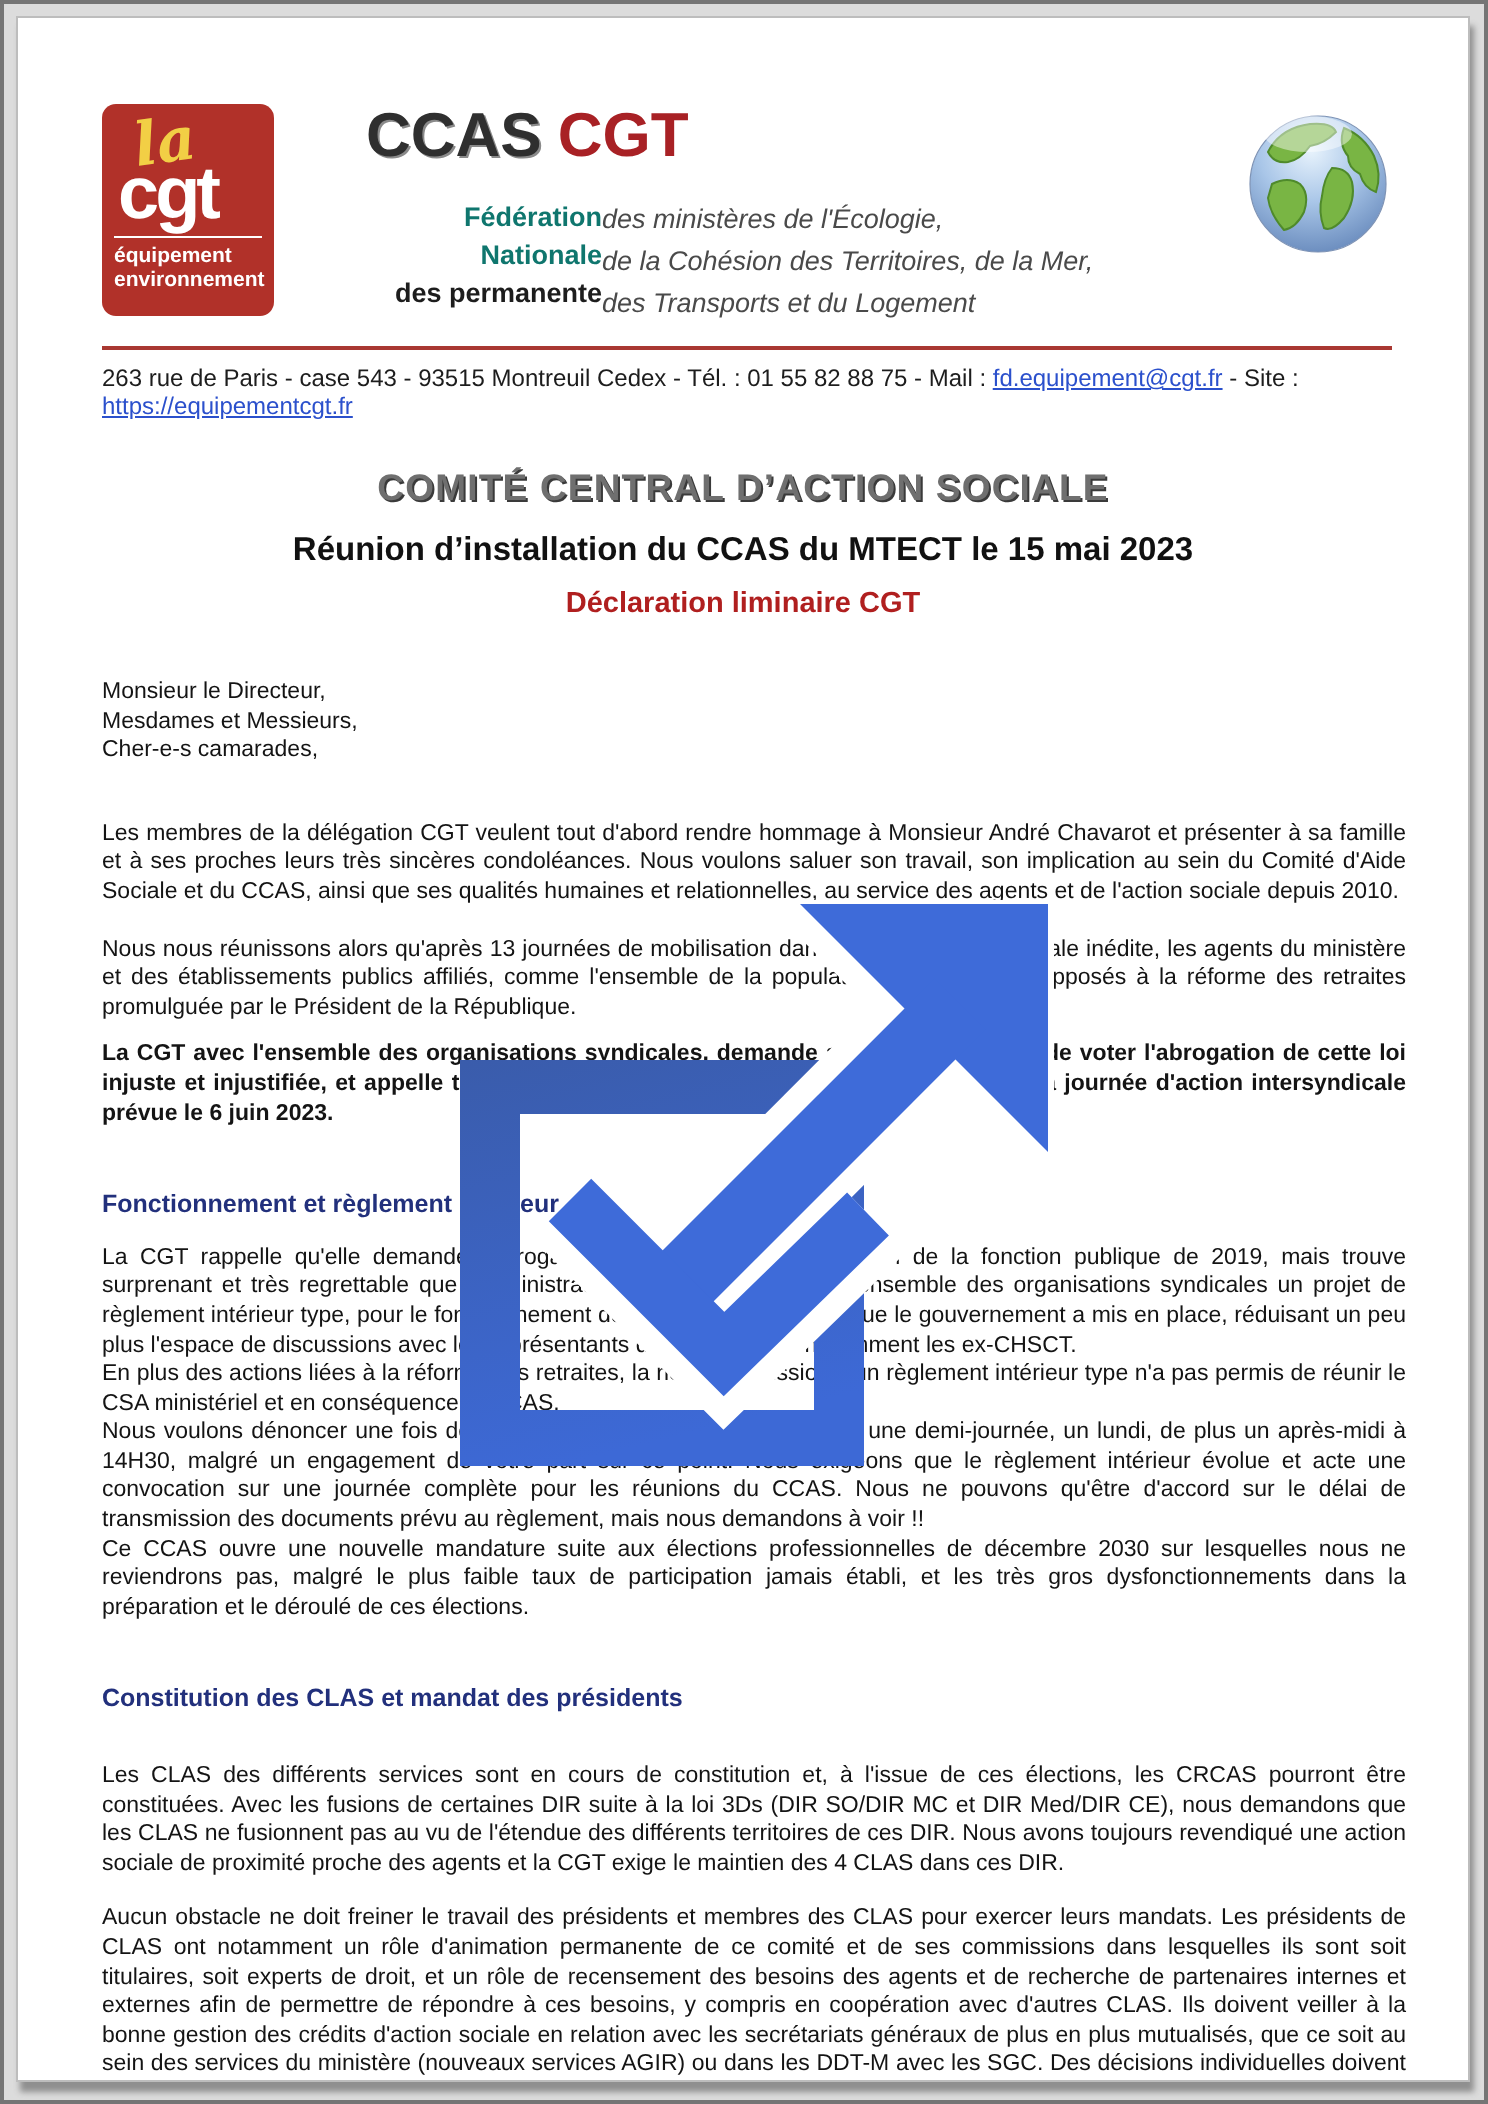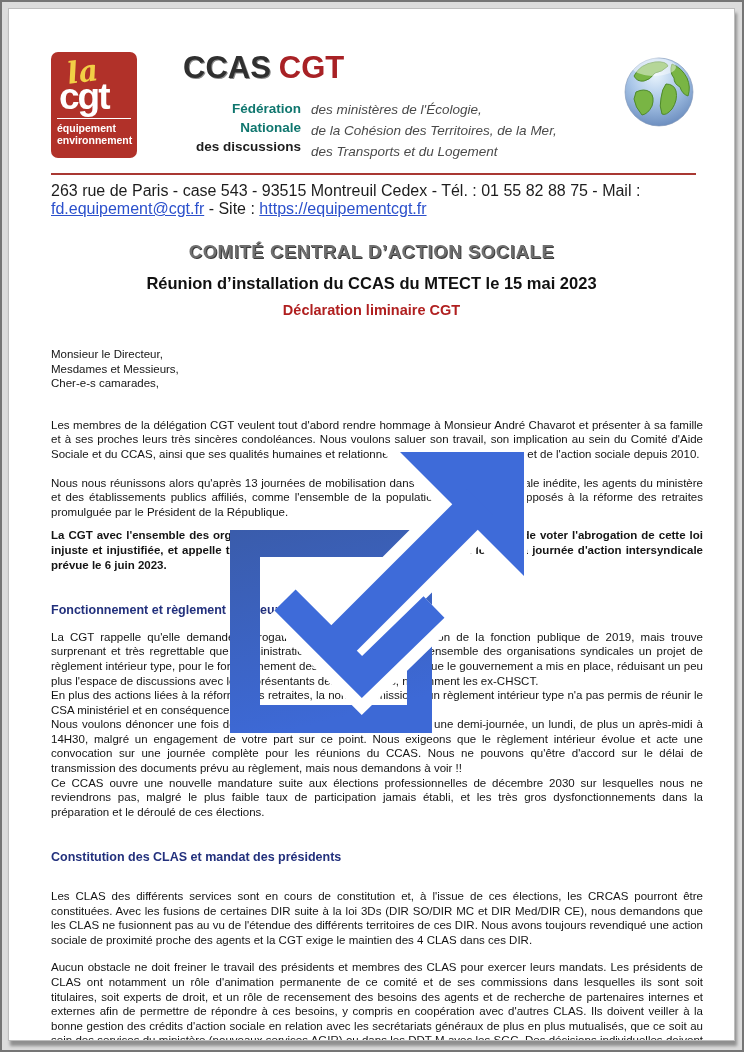--- a/index.html
+++ b/index.html
@@ -49,29 +49,29 @@
   }
   .org-block{margin-left:46px;}
   .org-title{font-size:31px;font-weight:800;letter-spacing:0;line-height:1;}
   .org-fnee{color:#2f2f2f;text-shadow:1px 1px 0 #8a8a8a;}
   .org-cgt{color:#a82125;margin-left:8px;}
   .org-row{display:flex;margin-top:16px;}
   .org-fed{width:118px;text-align:right;font-size:13.5px;line-height:19px;}
   .org-fed .fed1{color:#0f766e;font-weight:bold;}
   .org-fed .fed2{color:#1d1d1d;font-weight:bold;}
   .org-min{
-    margin-left:10px;width:270px;
+    width:270px;
     font-style:italic;font-size:13.5px;line-height:21px;color:#4a4a4a;
     white-space:pre-line;
   }
   .globe{margin-left:auto;margin-top:2px;flex:0 0 74px;}
   
   .rule{margin:11px 38px 0 42px;height:2px;background:#a93832;}
   .address{
-    margin:7px 38px 0 42px;font-size:16px;color:#1d1d1d;letter-spacing:0;
+    margin:7px 38px 0 42px;font-size:12px;color:#1d1d1d;letter-spacing:0;
   }
   .address a{color:#2b50cc;text-decoration:underline;}
   
   .titles{text-align:center;}
   .t1{
     margin-top:23px;font-size:18.5px;font-weight:800;letter-spacing:.6px;
     color:#6f6f6f;text-shadow:1px 1px 0 #3a3a3a;
   }
   .t2{margin-top:11px;font-size:16.5px;font-weight:bold;color:#111;}
   .t3{margin-top:9px;font-size:14.5px;font-weight:bold;color:#b01f1f;}
@@ -105,21 +105,21 @@
         <div class="cgt-sub">équipement
 environnement</div>
       </div>
       <div class="org-block">
         <div class="org-title">
           <span class="org-fnee">CCAS</span><span class="org-cgt">CGT</span>
         </div>
         <div class="org-row">
           <div class="org-fed">
             <div class="fed1">Fédération Nationale</div>
-            <div class="fed2">des discussions</div>
+            <div class="fed2">des permanente</div>
           </div>
           <div class="org-min">des ministères de l'Écologie,
 de la Cohésion des Territoires, de la Mer,
 des Transports et du Logement</div>
         </div>
       </div>
       <svg class="globe" viewBox="0 0 74 74" width="74" height="74">
         <defs>
           <radialGradient id="ocean" cx="45%" cy="25%" r="85%">
             <stop offset="0%" stop-color="#e8f3fc"></stop>

